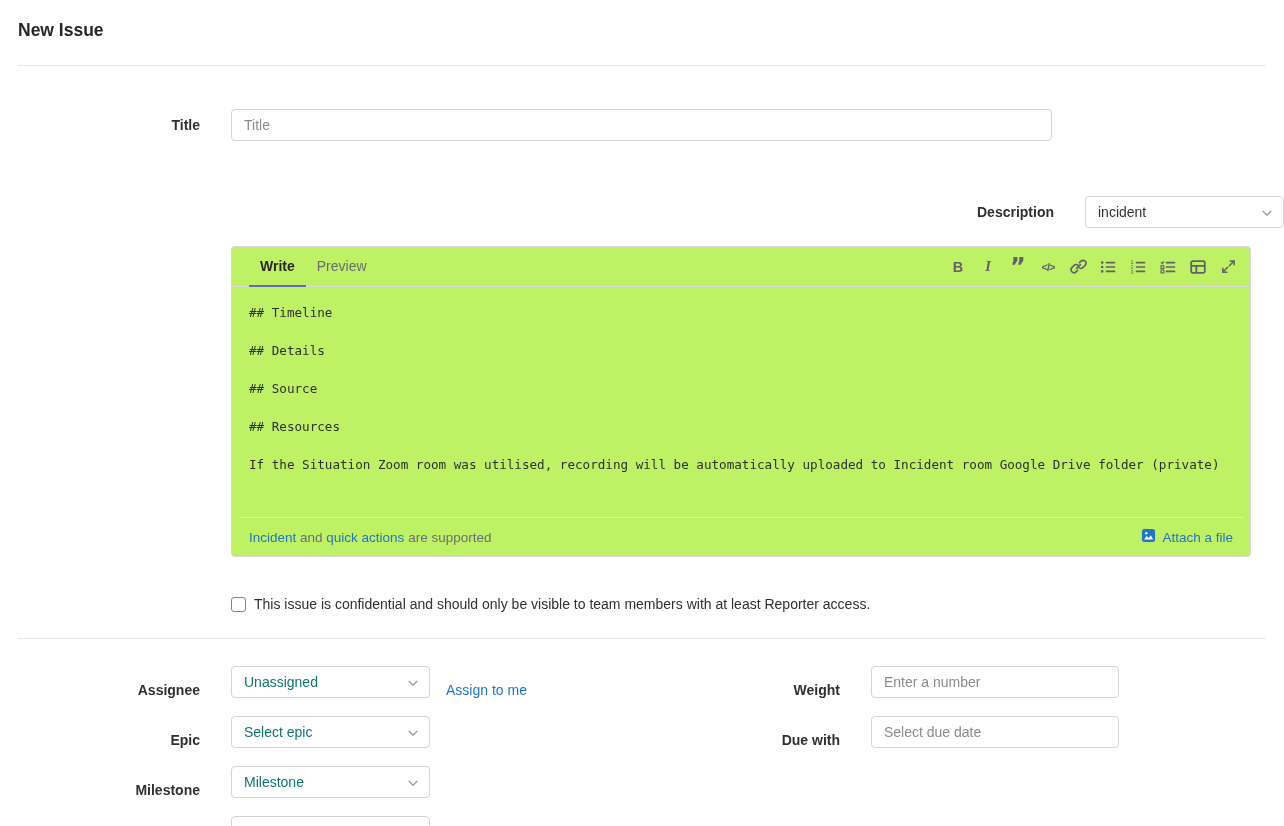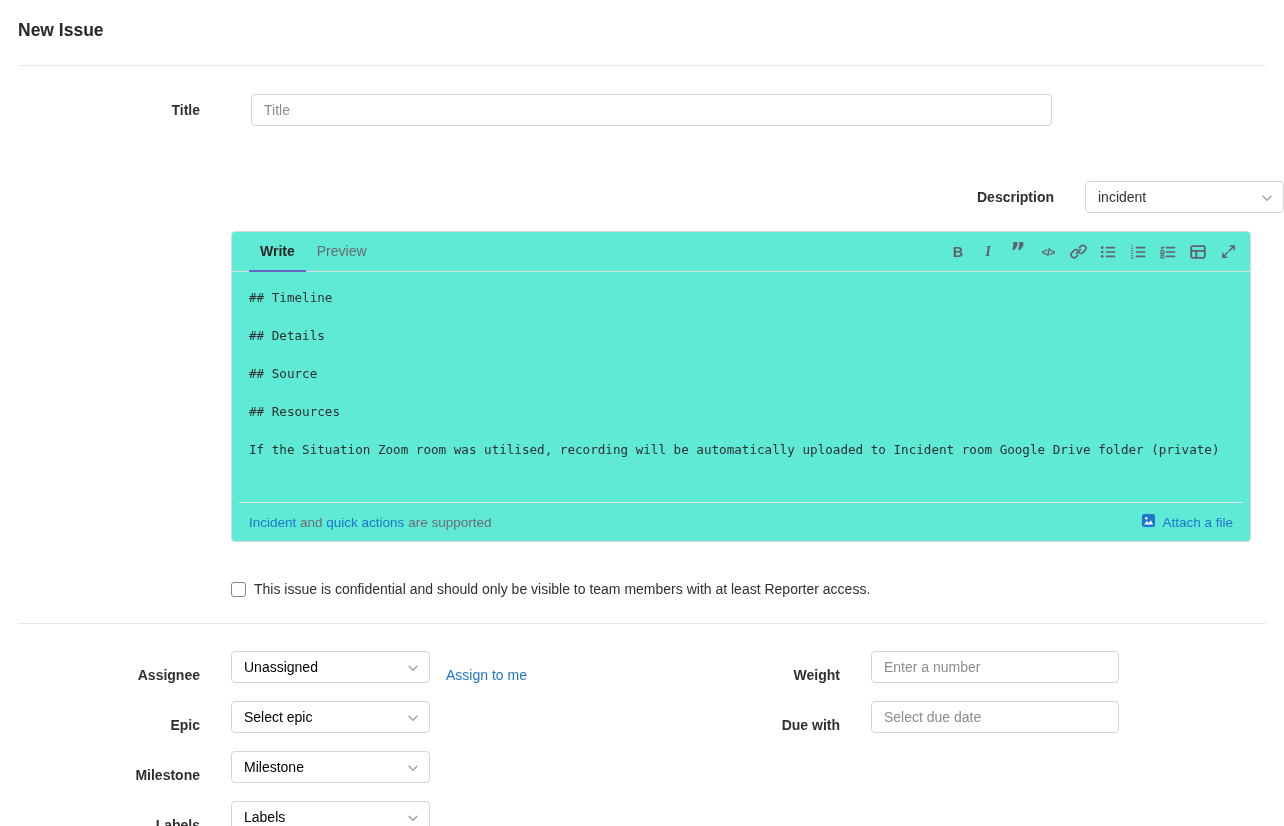--- a/index.html
+++ b/index.html
@@ -31,30 +31,30 @@
   }
   .text-input::placeholder { color: #8b8b92; opacity: 1; }
 
   .select-control {
     position: relative; height: 32px; border: 1px solid #d4d4d8; border-radius: 4px;
     display: flex; align-items: center; padding: 0 32px 0 12px;
     background: #fff; cursor: pointer; width: 199px;
   }
   .select-control .chevron { position: absolute; right: 9px; top: 9px; }
   .select-value-selected { color: #333333; }
-  .select-value-placeholder { color: #000000; }
-
-  .row-title { margin-top: 28px; gap: 20px; }
+  .select-value-placeholder { color: #0f766e; }
+
+  .row-title { margin-top: 43px; }
   .row-title .form-field { flex: 1; margin-right: 232px; }
   .row-description { margin-top: 55px; justify-content: flex-end; }
 
   
   .md-editor {
     margin: 18px 0 0 231px; width: 1020px;
-    border: 1px solid #d8d8dc; border-radius: 4px; background: #5eead4;
+    border: 1px solid #d8d8dc; border-radius: 4px; background: #bef264;
   }
   .md-tabbar {
     display: flex; align-items: stretch; height: 40px;
     border-bottom: 1px solid #dcdcde; padding-left: 17px;
   }
   .md-tab {
     display: flex; align-items: center; padding: 0 11px;
     font-size: 14px; color: #6b6a72; cursor: pointer;
     border-bottom: 2px solid transparent; margin-bottom: -1px;
   }

